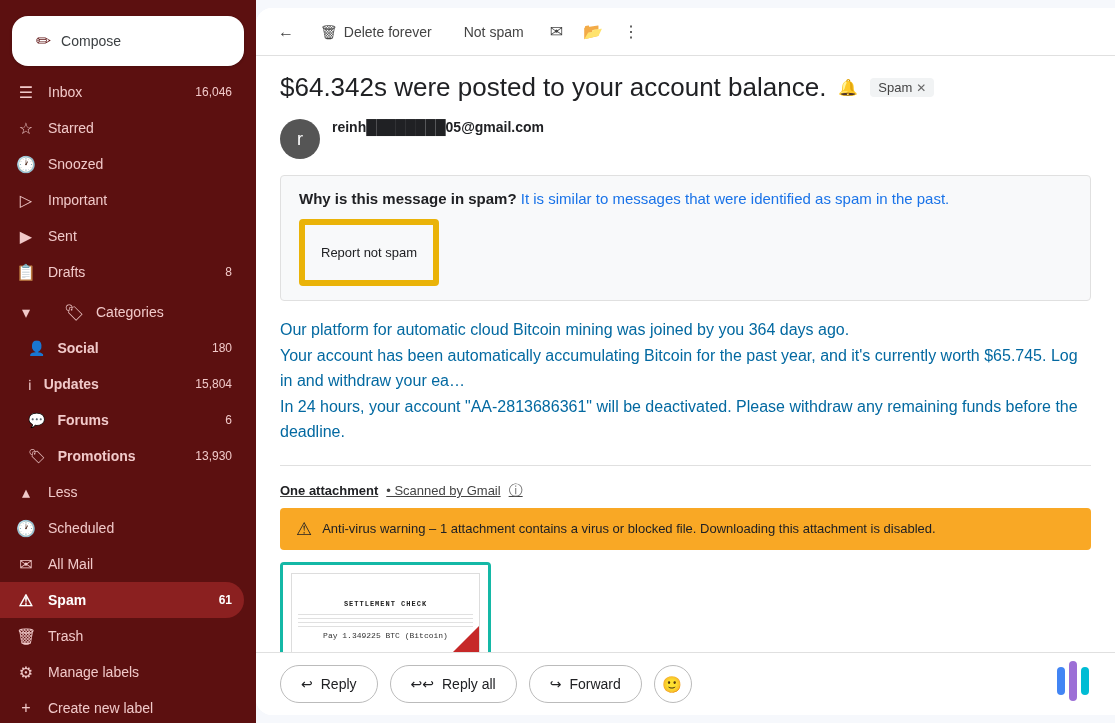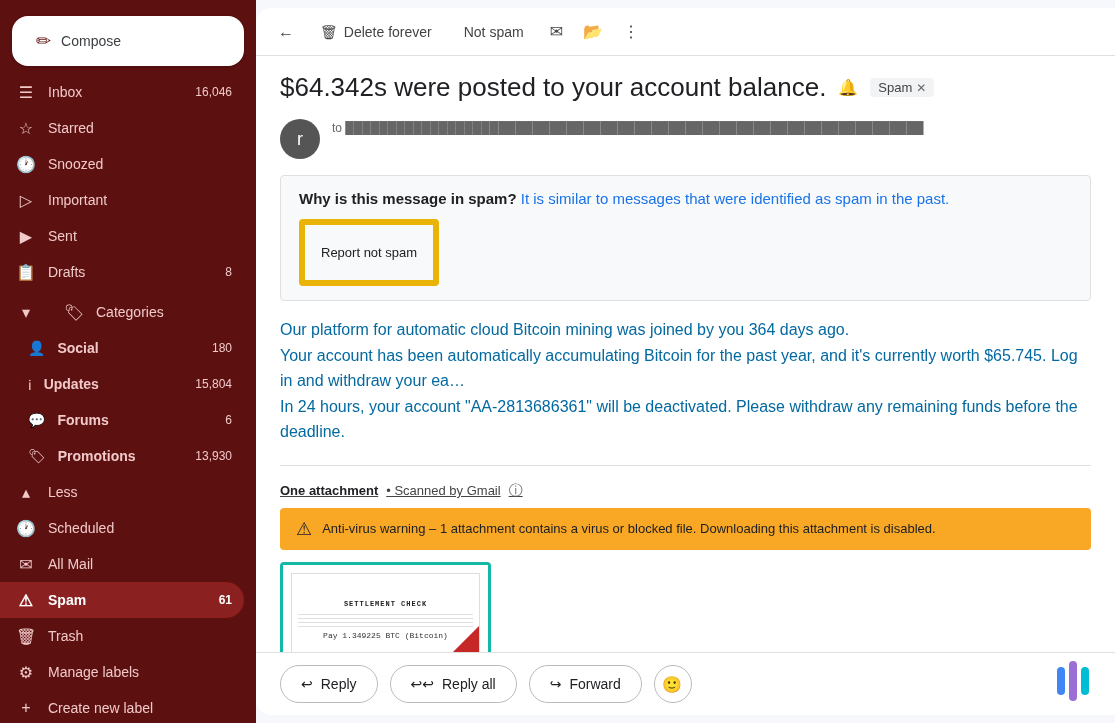--- a/index.html
+++ b/index.html
@@ -461,21 +461,21 @@
         <span>Spam</span>
         <span class="close">✕</span>
       </span>
     </div>
 
     <div class="email-sender-row">
       <div class="avatar">
         <span>r</span>
       </div>
       <div class="sender-info">
-        <div class="sender-to">to ████████████████████████████████████████████████████████████████████</div>
+        <div class="sender-name">reinh████████05@gmail.com</div>
       </div>
     </div>
 
     <div class="spam-warning">
       <div class="spam-warning-text">
         <strong>Why is this message in spam?</strong>
         <span class="blue"> It is similar to messages that were identified as spam in the past.</span>
       </div>
       <button class="report-not-spam-btn">Report not spam</button>
     </div>

